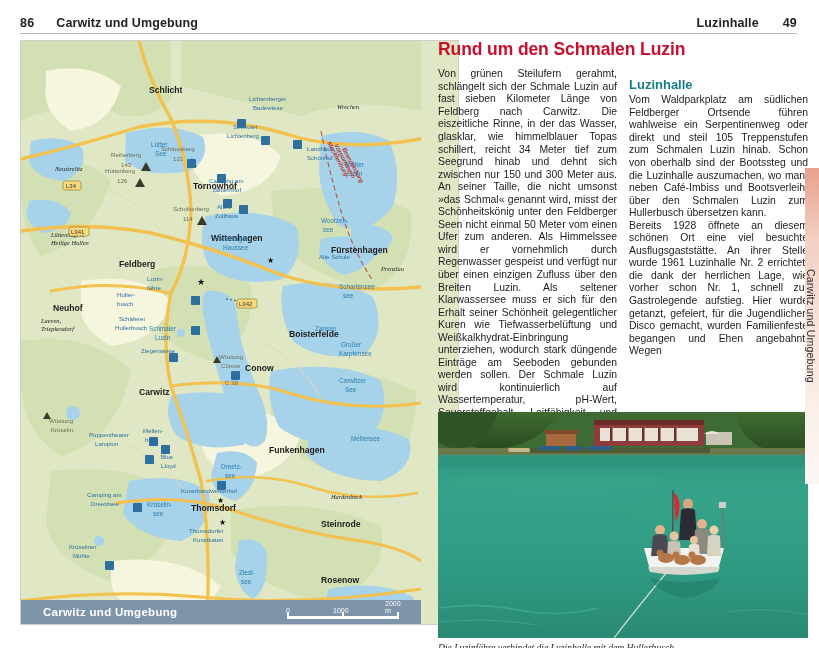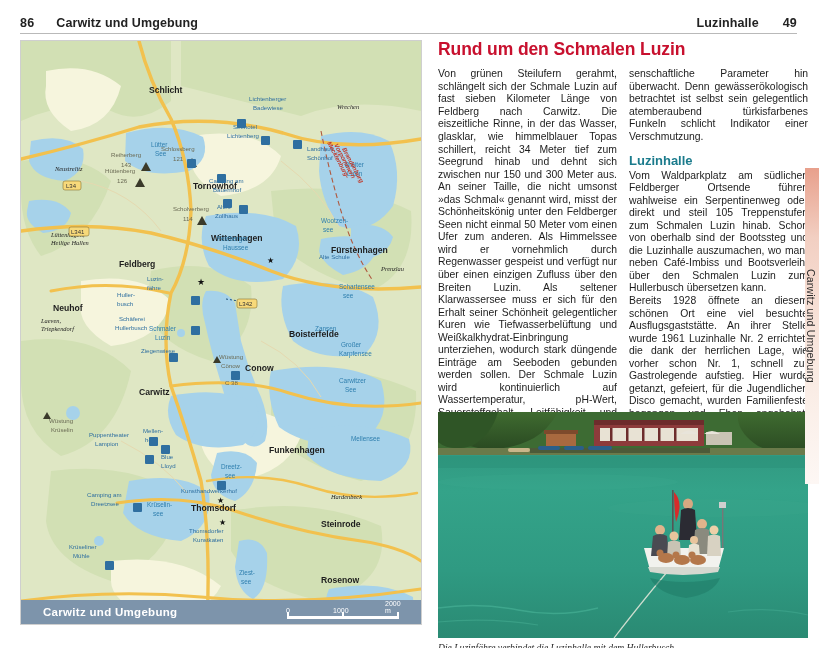--- a/index.html
+++ b/index.html
@@ -14,21 +14,21 @@
   .hdr-num{font-size:12.5px;font-weight:700;color:#222;letter-spacing:.2px;}
   .hdr-title{font-size:12.5px;font-weight:700;color:#222;letter-spacing:.1px;}
   .hdr-left .hdr-num{margin-right:22px;}
   .hdr-right .hdr-title{margin-right:24px;}
   .rule{position:absolute;height:1px;background:#b9b9b9;}
   .rule-left{left:20px;width:400px;top:33px;}
   .rule-right{right:22px;width:390px;top:33px;}
 
   
   .map{position:absolute;left:20px;top:40px;width:400px;height:583px;
-       background:#dfe7c4;overflow:hidden;border:1px solid #cfcfcf;}
+       background:#dfe7c4;overflow:hidden;border:1px solid #cfcfcf;padding-left:37px;}
   .map svg{position:absolute;left:0;top:0;}
   .map-footer{position:absolute;left:0;bottom:0;width:400px;height:24px;
        background:#7d94ab;display:flex;align-items:center;}
   .map-footer .mf-title{color:#ffffff;font-size:11.5px;font-weight:700;
        margin-left:22px;letter-spacing:.3px;}
   .scalebar{position:absolute;right:16px;bottom:4px;width:118px;height:17px;}
   .scalebar .sb-line{position:absolute;left:0;bottom:1px;width:112px;height:3px;background:#fff;}
   .scalebar .tick{position:absolute;bottom:1px;width:1.5px;height:7px;background:#fff;}
   .scalebar .lbl{position:absolute;bottom:6px;color:#fff;font-size:7px;
        font-family:"Liberation Sans",sans-serif;}
@@ -328,21 +328,20 @@
   <div class="rule rule-right"></div>
 
   <div class="rpage">
     <h1 class="r-head">Rund um den Schmalen Luzin</h1>
 
     <div class="cols">
       <div class="col">
         <p class="body">Von grünen Steilufern gerahmt, schlängelt sich der Schmale Luzin auf fast sieben Kilometer Länge von Feldberg nach Carwitz. Die eiszeitliche Rinne, in der das Wasser, glasklar, wie himmelblauer Topas schillert, reicht 34 Meter tief zum Seegrund hinab und dehnt sich zwischen nur 150 und 300 Meter aus. An seiner Taille, die nicht umsonst »das Schmal« genannt wird, misst der Schönheitskönig unter den Feldberger Seen nicht einmal 50 Meter vom einen Ufer zum anderen. Als Himmelssee wird er vornehmlich durch Regenwasser gespeist und verfügt nur über einen einzigen Zufluss über den Breiten Luzin. Als seltener Klarwassersee muss er sich für den Erhalt seiner Schönheit gelegentlicher Kuren wie Tiefwasserbelüftung und Weißkalkhydrat-Einbringung unterziehen, wodurch stark düngende Einträge am Seeboden gebunden werden sollen. Der Schmale Luzin wird kontinuierlich auf Wassertemperatur, pH-Wert, Sauerstoffgehalt, Leitfähigkeit und weitere wis-</p>
       </div>
       <div class="col">
-        <p class="body">senschaftliche Parameter hin überwacht. Denn gewässerökologisch betrachtet ist selbst sein gelegentlich atemberaubend türkisfarbenes Funkeln schlicht Indikator einer Verschmutzung.</p>
         <h2 class="sub-head">Luzinhalle</h2>
         <p class="body">Vom Waldparkplatz am südlichen Feldberger Ortsende führen wahlweise ein Serpentinenweg oder direkt und steil 105 Treppenstufen zum Schmalen Luzin hinab. Schon von oberhalb sind der Bootssteg und die Luzinhalle auszumachen, wo man, neben Café-Imbiss und Bootsverleih, über den Schmalen Luzin zum Hullerbusch übersetzen kann.</p>
         <p class="body">Bereits 1928 öffnete an diesem schönen Ort eine viel besuchte Ausflugsgaststätte. An ihrer Stelle wurde 1961 Luzinhalle Nr. 2 errichtet, die dank der herrlichen Lage, wie vorher schon Nr. 1, schnell zur Gastrolegende aufstieg. Hier wurde getanzt, gefeiert, für die Jugendlichen Disco gemacht, wurden Familienfeste begangen und Ehen angebahnt. Wegen</p>
       </div>
     </div>
 
     <div class="photo">
       <svg width="370" height="226" viewBox="0 0 370 226">
         <defs>
           <linearGradient id="lake" x1="0" y1="0" x2="0" y2="1">

